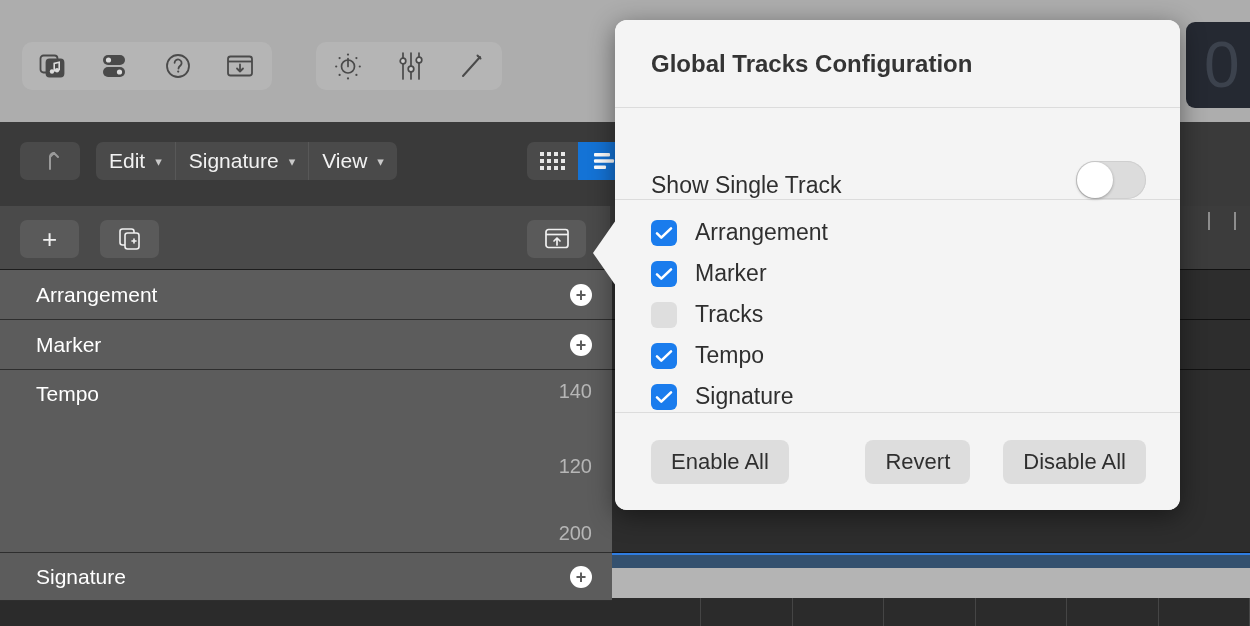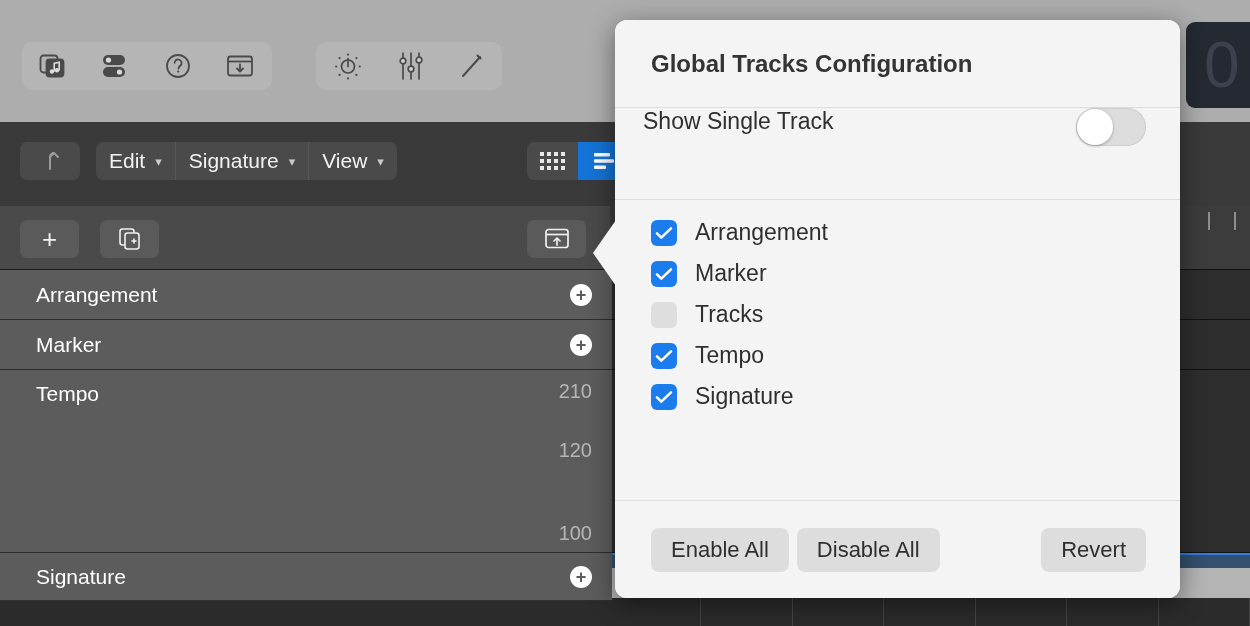--- a/index.html
+++ b/index.html
@@ -132,42 +132,42 @@
   .grey-strip { position: absolute; left: 610px; top: 568px; width: 640px; height: 30px; background: #b4b4b4; }
   .bottom-grid {
     position: absolute; left: 610px; top: 598px; width: 640px; height: 28px;
     background: #2b2b2b; display: flex;
   }
   .bottom-grid i { flex: 1 1 0; border-right: 1px solid #454545; display: block; }
 
   
   .popover {
     position: absolute; left: 615px; top: 20px;
-    width: 565px; height: 578px;
+    width: 565px; height: 490px;
     background: #f4f4f4; border-radius: 12px;
     box-shadow: 0 6px 26px rgba(0,0,0,0.45);
     overflow: visible;
   }
   .pop-arrow {
     position: absolute; left: -22px; top: 200px;
     width: 0; height: 0;
     border-top: 33px solid transparent;
     border-bottom: 33px solid transparent;
     border-right: 23px solid #f4f4f4;
   }
   .pop-inner { position: relative; width: 100%; height: 100%;
                border-radius: 12px; overflow: hidden; background: #f4f4f4; }
   .pop-title {
     height: 88px; display: flex; align-items: center;
     padding-left: 36px; font-size: 24px; font-weight: bold; color: #343434;
     border-bottom: 1px solid #dcdcdc;
   }
   .pop-toggle-row {
-    height: 92px; display: flex; align-items: flex-start; justify-content: space-between;
-    padding: 0 34px 0 28px; border-bottom: 1px solid #dcdcdc;
+    height: 92px; display: flex; align-items: flex-end; justify-content: space-between;
+    padding: 0 34px 0 36px; border-bottom: 1px solid #dcdcdc;
   }
   .pop-toggle-label { font-size: 23px; color: #2f2f2f; }
   .switch {
     width: 70px; height: 38px; border-radius: 19px; background: #dcdcdc;
     position: relative; box-shadow: inset 0 0 0 1px #cfcfcf;
   }
   .switch .knob {
     position: absolute; left: 1px; top: 1px; width: 36px; height: 36px;
     border-radius: 50%; background: #ffffff;
     box-shadow: 0 1px 3px rgba(0,0,0,0.30);
@@ -177,21 +177,21 @@
   .cbox {
     width: 26px; height: 26px; border-radius: 6px; background: #dedede;
     display: flex; align-items: center; justify-content: center; flex: 0 0 auto;
   }
   .cbox.on { background: #1a7ced; }
   .cbox svg { display: block; }
   .check-label { font-size: 23px; color: #2f2f2f; }
   .pop-footer {
     position: absolute; left: 0; bottom: 0; width: 100%; height: 98px;
     border-top: 1px solid #dcdcdc; display: flex; align-items: center;
-    padding: 0 34px 0 36px; gap: 8px;
+    padding: 0 34px 0 36px; gap: 33px;
   }
   .pfbtn {
     height: 44px; background: #dddddd; border-radius: 8px;
     display: flex; align-items: center; justify-content: center;
     font-size: 22px; color: #2f2f2f; padding: 0 20px;
   }
   .pfbtn.revert { margin-left: auto; }
 </style>
 </head>
 <body>
@@ -368,23 +368,23 @@
       <span class="track-plus">+</span>
     </div>
 
     <div class="track-row" style="height:50px;width:612px">
       <span class="track-name">Marker</span>
       <span class="track-plus">+</span>
     </div>
 
     <div class="tempo-row" style="height:183px;width:612px">
       <span class="tempo-label">Tempo</span>
-      <span class="tempo-tick" style="top:10px">210</span>
-      <span class="tempo-tick" style="top:69px">120</span>
-      <span class="tempo-tick" style="top:152px">100</span>
+      <span class="tempo-tick" style="top:10px">140</span>
+      <span class="tempo-tick" style="top:85px">120</span>
+      <span class="tempo-tick" style="top:152px">200</span>
     </div>
 
     <div class="track-row" style="height:48px;width:612px">
       <span class="track-name">Signature</span>
       <span class="track-plus">+</span>
     </div>
   </div>
 
   <div class="popover">
     <div class="pop-arrow"></div>
@@ -440,20 +440,20 @@
                 <path d="M2 7.4l4.3 4.2L16 2.4"></path>
               </svg>
           </span>
           <span class="check-label">Signature</span>
         </div>
 
       </div>
 
       <div class="pop-footer">
         <div class="pfbtn">Enable All</div>
+        <div class="pfbtn revert">Revert</div>
         <div class="pfbtn">Disable All</div>
-        <div class="pfbtn revert">Revert</div>
       </div>
 
     </div>
   </div>
 
 </div>
 
 </body></html>

